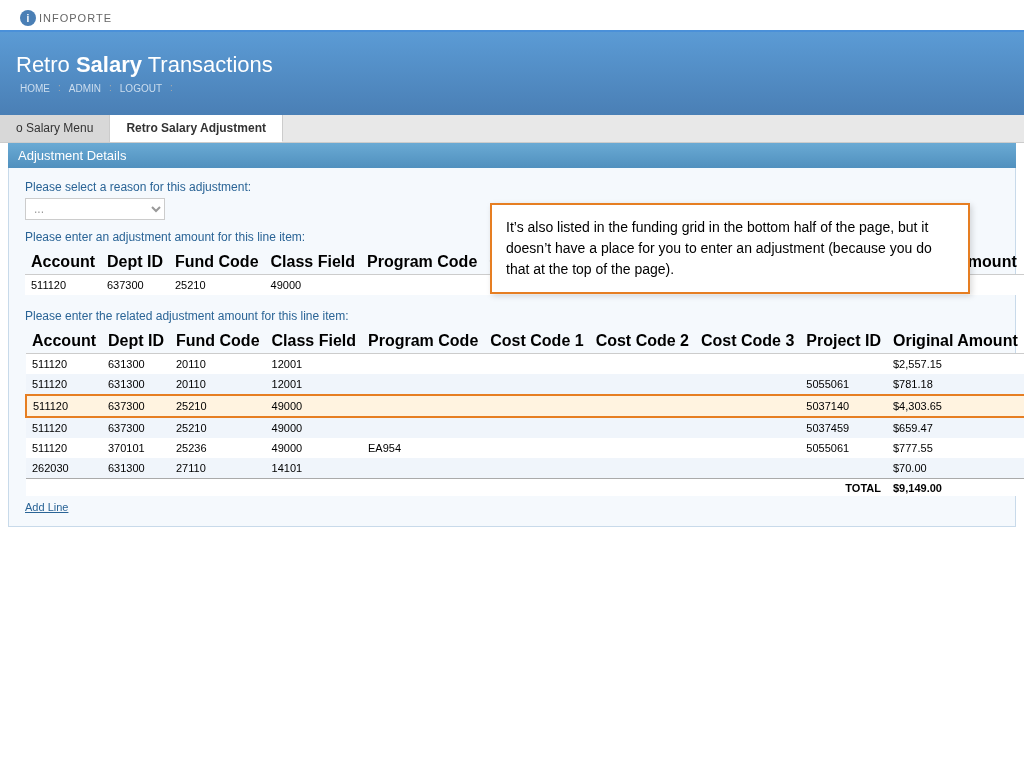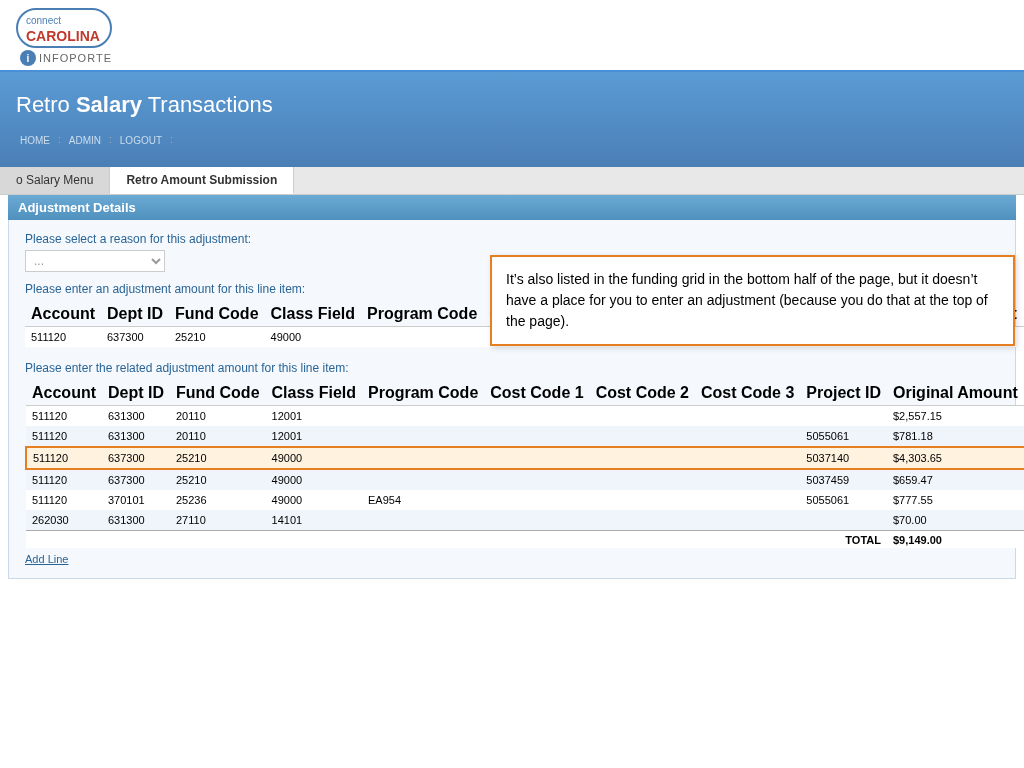--- a/index.html
+++ b/index.html
@@ -92,21 +92,21 @@
     .main-content {
       padding: 0 8px 8px 8px;
       position: relative;
     }
 
     .section-header {
       background: linear-gradient(to bottom, #6aaad4, #5090be);
       color: white;
       padding: 5px 10px;
       font-size: 13px;
-      font-weight: bold;
+      font-weight: normal;
       margin-bottom: 0;
     }
 
     .section-body {
       background: #f5f9fd;
       border: 1px solid #c8daea;
       border-top: none;
       padding: 12px 16px;
     }
 
@@ -177,21 +177,21 @@
       text-decoration: underline;
       cursor: pointer;
       font-size: 11px;
     }
 
     
     .callout-box {
       position: absolute;
       top: 60px;
       left: 490px;
-      width: 525px;
+      width: 480px;
       background: #fff;
       border: 2px solid #e67e22;
       padding: 12px 14px;
       font-size: 14px;
       line-height: 1.5;
       color: #000;
       z-index: 10;
       box-shadow: 2px 2px 6px rgba(0,0,0,0.15);
     }
 
@@ -202,48 +202,44 @@
       font-size: 12px;
       color: #999;
       background: #fff;
     }
   </style>
 </head>
 <body>
 
 <div class="logo-bar">
   <div class="logo-container">
-    <div class="logo-connect-carolina">
-      <span class="connect">connect</span><br>
-      <span class="carolina">CAROLINA</span>
-    </div>
     <div class="logo-infoporte">
       <div class="i-icon">i</div>
       <span>INFOPORTE</span>
     </div>
   </div>
 </div>
 
 <div class="page-header">
   <div class="page-title">
     <span class="light">Retro </span><span class="bold">Salary</span><span class="light"> Transactions</span>
   </div>
-  <div class="nav-bar" style="margin-top:16px; background:transparent; padding:0;">
+  <div class="nav-bar" style="margin-top:4px; background:transparent; padding:0;">
     <a href="#">HOME</a>
     <span class="sep">:</span>
     <a href="#">ADMIN</a>
     <span class="sep">:</span>
     <a href="#">LOGOUT</a>
     <span class="sep">:</span>
   </div>
 </div>
 
 <div class="tab-bar">
   <div class="tab">o Salary Menu</div>
-  <div class="tab active">Retro Amount Submission</div>
+  <div class="tab active">Retro Salary Adjustment</div>
 </div>
 
 <div class="main-content">
 
   <div class="section-header">
     <span>Adjustment Details</span>
   </div>
 
   <div class="section-body">
 

